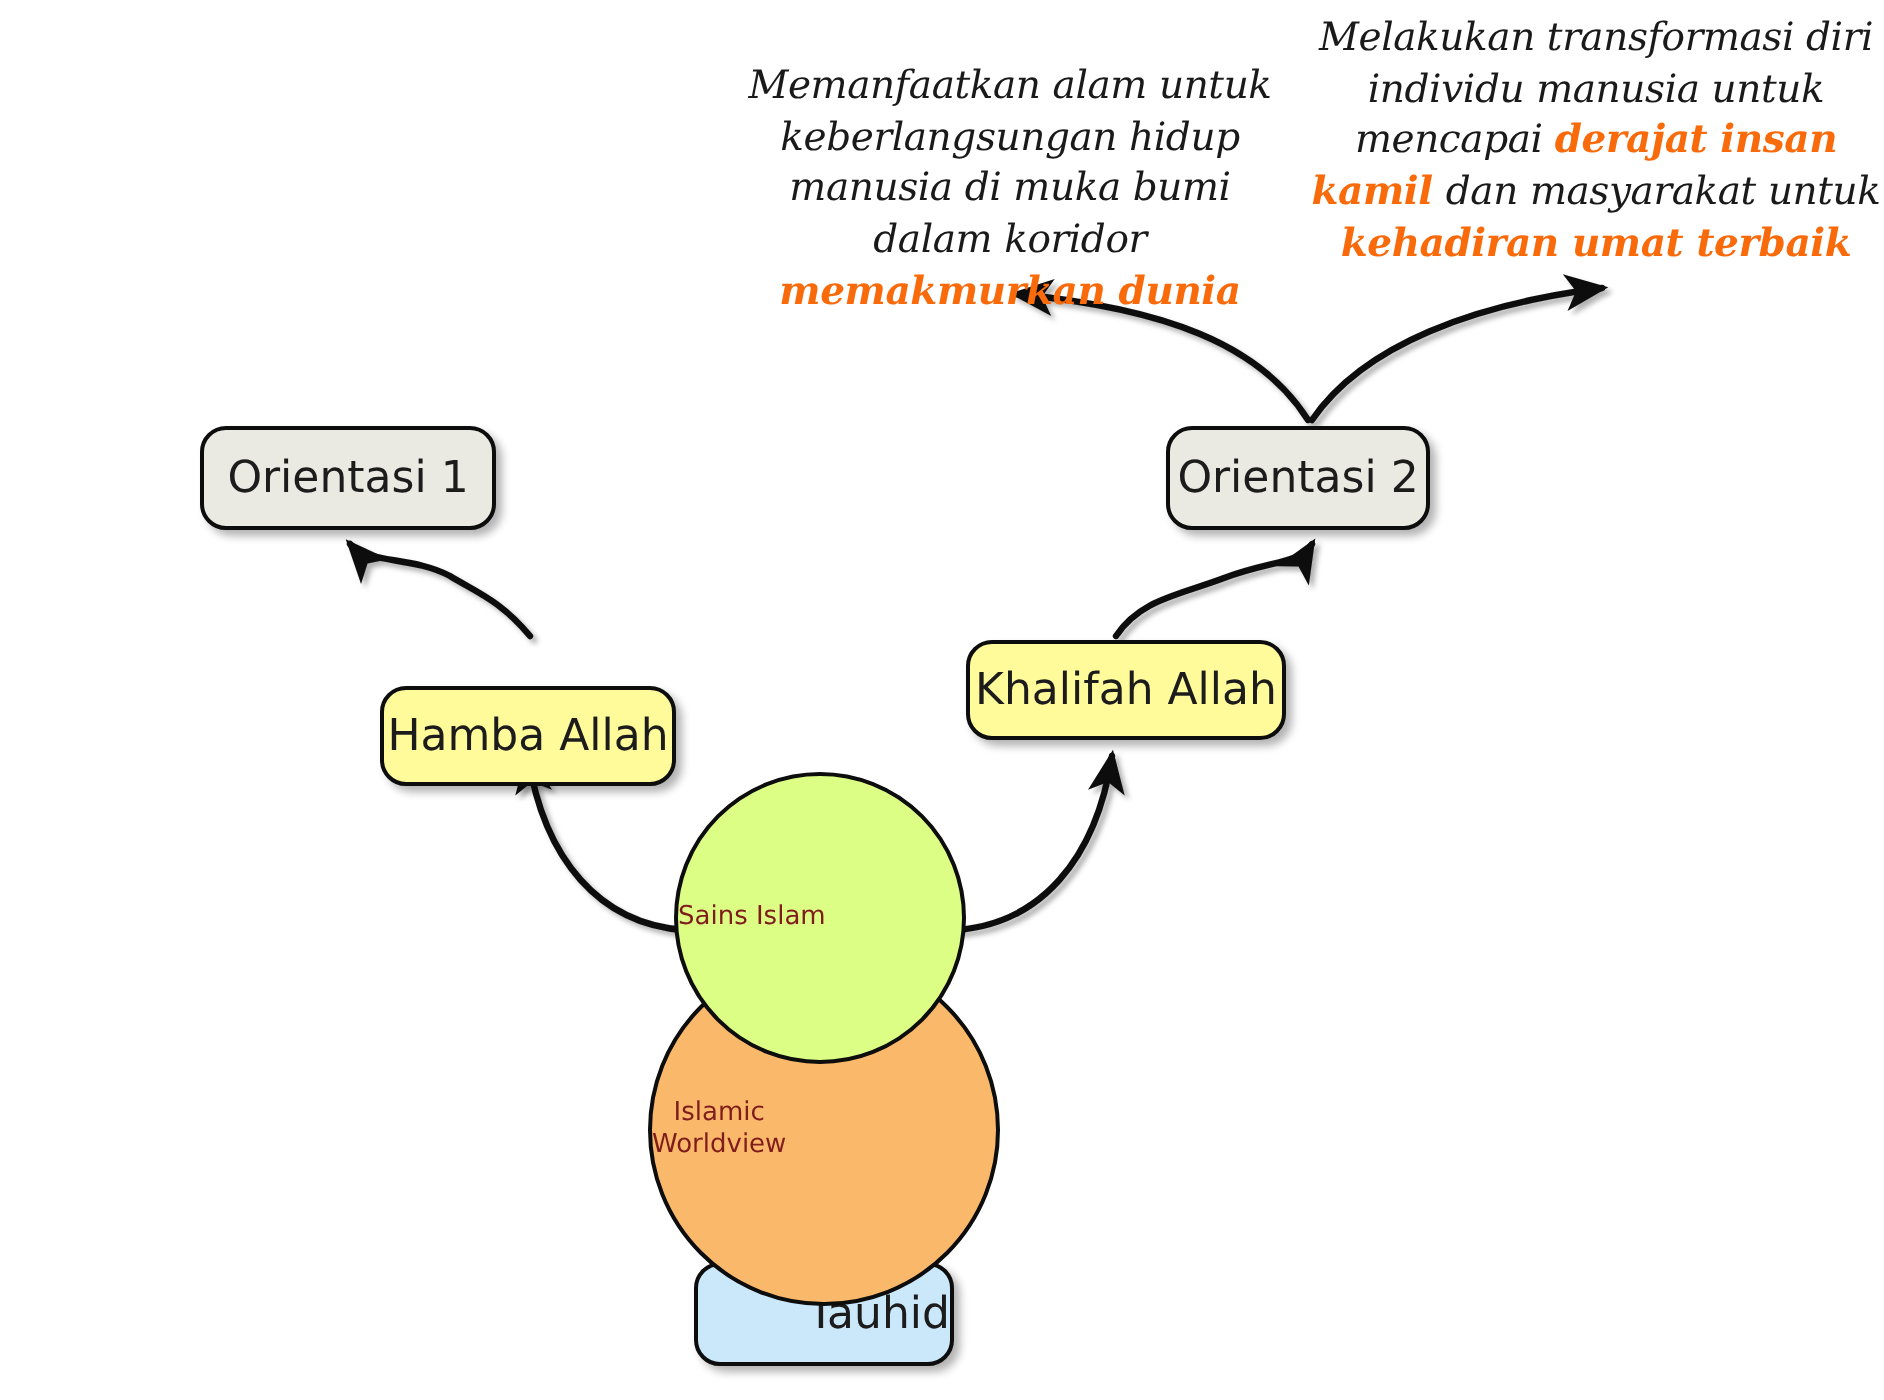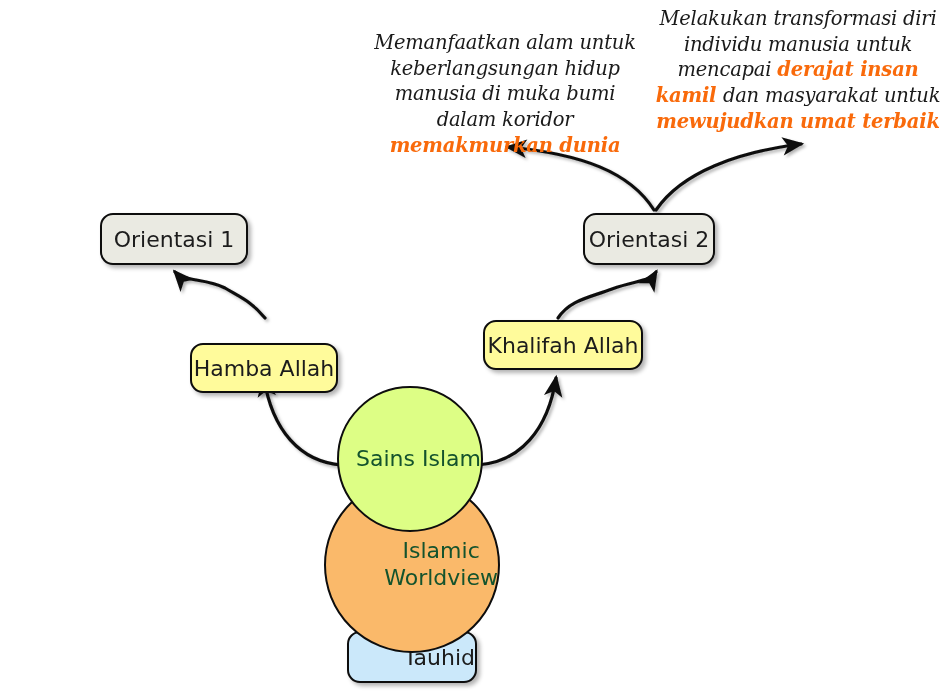--- a/index.html
+++ b/index.html
@@ -78,25 +78,25 @@
   #box-khalifah-allah { left: 483px; top: 320px; width: 160px; height: 50px; }
   #box-tauhid { left: 347px; top: 631px; width: 130px; height: 52px; justify-content: flex-end; }
 
   
   .node-circle {
     position: absolute;
     border: 2.5px solid #0d0d0d;
     border-radius: 50%;
     display: flex;
     align-items: center;
-    justify-content: flex-end;
+    justify-content: flex-start;
     text-align: center;
     font-family: "DejaVu Sans", "Liberation Sans", sans-serif;
-    font-size: 22px;
-    color: #14532d;
+    font-size: 13px;
+    color: #7f1d1d;
     line-height: 1.22;
     box-sizing: border-box;
   }
   #circle-islamic-worldview {
     left: 324px; top: 477px;
     width: 176px; height: 176px;
     background: #FAB96A;
     z-index: 2;
   }
   #circle-sains-islam {
@@ -135,21 +135,21 @@
 
       <path d="M 654,210 C 630,172 582,154 508,147"></path>
 
       <path d="M 656,210 C 682,172 738,152 801,144"></path>
     </g>
   </svg>
 
 
   <div class="annotation" id="annotation-mid"><span>Memanfaatkan alam untuk keberlangsungan hidup manusia di muka bumi dalam koridor </span><span class="hl">memakmurkan dunia</span></div>
 
-  <div class="annotation" id="annotation-right"><span>Melakukan transformasi diri individu manusia untuk mencapai </span><span class="hl">derajat insan kamil </span><span>dan masyarakat untuk </span><span class="hl">mewujudkan umat terbaik</span></div>
+  <div class="annotation" id="annotation-right"><span>Melakukan transformasi diri individu manusia untuk mencapai </span><span class="hl">derajat insan kamil </span><span>dan masyarakat untuk </span><span class="hl">kehadiran umat terbaik</span></div>
 
   <div class="node-box node-grey" id="box-orientasi-1">
     <span>Orientasi 1</span>
   </div>
 
   <div class="node-box node-grey" id="box-orientasi-2">
     <span>Orientasi 2</span>
   </div>
 
   <div class="node-box node-yellow" id="box-hamba-allah">

